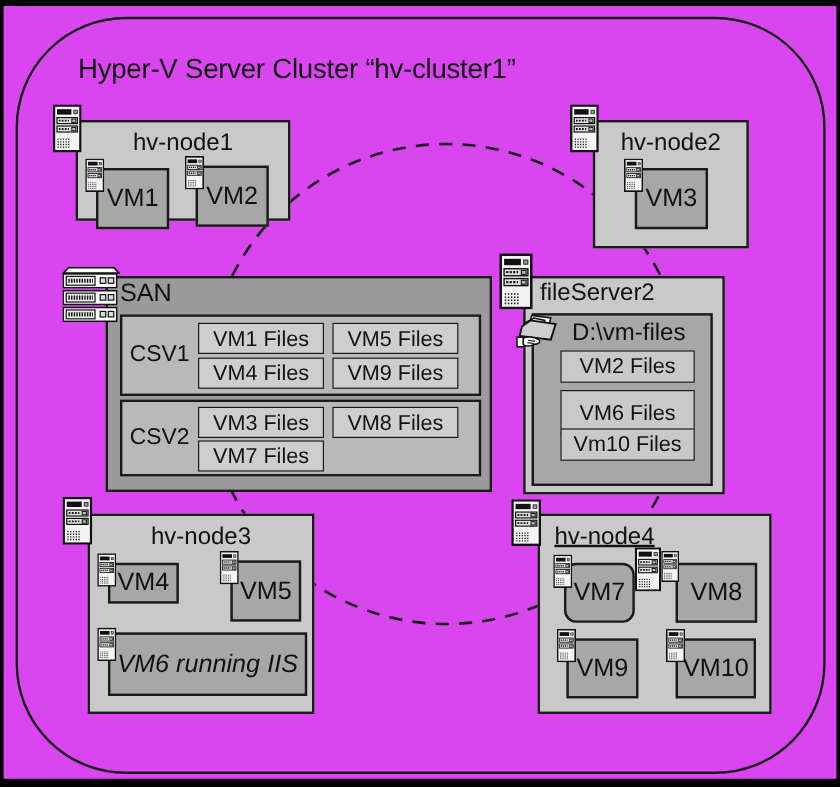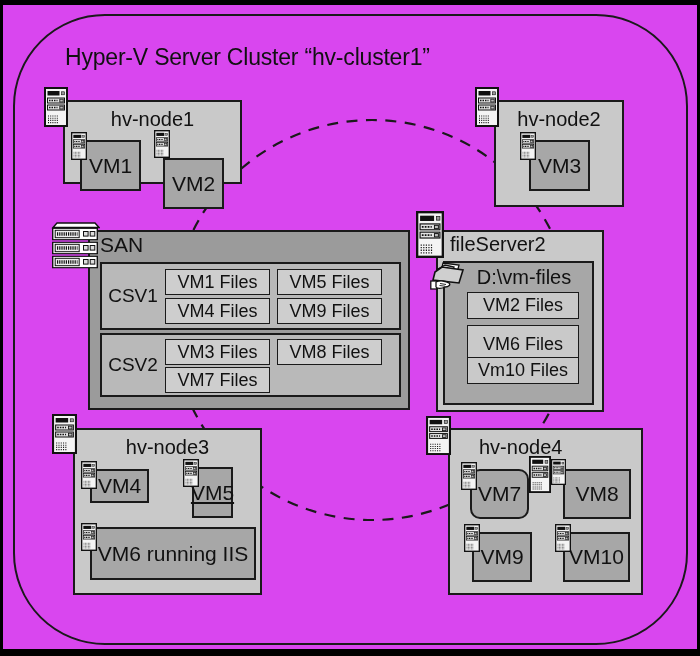--- a/index.html
+++ b/index.html
@@ -6,21 +6,21 @@
   .frame{position:relative;width:700px;height:656px;background:#d946ef;overflow:hidden;
          font-family:"Liberation Sans","DejaVu Sans",sans-serif;color:#111;}
   .bar{position:absolute;background:#000;}
   .boundary{position:absolute;left:13px;top:14px;width:671px;height:627px;
             border:2.5px solid #1a1a1a;border-radius:92px;background:transparent;}
   .title{position:absolute;left:65px;top:44px;font-size:23px;letter-spacing:-0.2px;white-space:nowrap;}
   .abs{position:absolute;box-sizing:border-box;}
   .box{border:2px solid #1a1a1a;}
   .node{background:#c9c9c9;z-index:2;}
   .node-label{position:absolute;top:6px;left:0;right:0;text-align:center;font-size:20px;}
-  .node-label.leftish{text-align:left;padding-left:29px;}
+  .node-label.leftish{text-align:left;padding-left:12px;text-decoration:underline;}
   .vm{background:#a7a7a7;z-index:3;display:flex;align-items:center;justify-content:center;
       font-size:21px;}
   .sanbox{background:#9b9b9b;z-index:2;}
   .san-label{position:absolute;left:100px;top:233px;font-size:21px;z-index:3;}
   .csv{background:#b9b9b9;z-index:3;}
   .csv-label{z-index:4;display:flex;align-items:center;justify-content:center;font-size:19px;}
   .filebox{background:#cecece;border:1.5px solid #1a1a1a;z-index:4;display:flex;align-items:center;
            justify-content:center;font-size:18px;white-space:nowrap;}
   .fs-outer{background:#c9c9c9;z-index:2;}
   .fs-label{position:absolute;left:450px;top:233px;font-size:20px;z-index:3;}
@@ -75,21 +75,21 @@
   <div class="bar" style="left:0;top:649px;width:700px;height:7px;"></div>
   <div class="bar" style="left:0;top:0;width:3px;height:656px;"></div>
   <div class="bar" style="left:697px;top:0;width:3px;height:656px;"></div>
 
   <div class="title">Hyper-V Server Cluster “hv-cluster1”</div>
 
   <div class="abs box node" style="left:63px;top:100px;width:179px;height:84px;">
     <div class="node-label">hv-node1</div>
   </div>
   <div class="abs box vm" style="left:80px;top:140px;width:61px;height:51px;">VM1</div>
-  <div class="abs box vm" style="left:163px;top:138px;width:61px;height:51px;margin-top:20px;">VM2</div>
+  <div class="abs box vm" style="left:163px;top:138px;width:61px;height:51px;">VM2</div>
 
   <div class="abs box node" style="left:494px;top:100px;width:130px;height:107px;">
     <div class="node-label">hv-node2</div>
   </div>
   <div class="abs box vm" style="left:529px;top:140px;width:61px;height:51px;">VM3</div>
 
   <div class="abs box sanbox" style="left:88px;top:230px;width:322px;height:180px;"></div>
   <div class="san-label">SAN</div>
   <div class="abs box csv" style="left:100px;top:262px;width:301px;height:68px;"></div>
   <div class="abs csv-label" style="left:102px;top:262px;width:62px;height:68px;">CSV1</div>
@@ -108,22 +108,22 @@
   <div class="abs box fs-inner" style="left:443px;top:261px;width:151px;height:144px;"></div>
   <div class="share-label">D:\vm-files</div>
   <div class="abs filebox" style="left:467px;top:292px;width:112px;height:27px;background:#c9c9c9;">VM2 Files</div>
   <div class="abs filebox" style="left:467px;top:325px;width:112px;height:38px;background:#c9c9c9;">VM6 Files</div>
   <div class="abs filebox" style="left:467px;top:357px;width:112px;height:27px;background:#c9c9c9;">Vm10 Files</div>
 
   <div class="abs box node" style="left:73px;top:428px;width:189px;height:167px;">
     <div class="node-label">hv-node3</div>
   </div>
   <div class="abs box vm" style="left:90px;top:469px;width:59px;height:34px;">VM4</div>
-  <div class="abs box vm" style="left:192px;top:467px;width:41px;height:51px;text-decoration:underline;">VM5</div>
-  <div class="abs box vm" style="left:90px;top:527px;width:166px;height:53px;">VM6 running IIS</div>
+  <div class="abs box vm" style="left:192px;top:467px;width:59px;height:51px;">VM5</div>
+  <div class="abs box vm" style="left:90px;top:527px;width:166px;height:53px;font-style:italic;">VM6 running IIS</div>
 
   <div class="abs box node" style="left:448px;top:428px;width:195px;height:167px;">
     <div class="node-label leftish">hv-node4</div>
   </div>
   <div class="abs box vm" style="left:470px;top:469px;width:59px;height:50px;border-radius:10px;">VM7</div>
   <div class="abs box vm" style="left:563px;top:469px;width:68px;height:50px;">VM8</div>
   <div class="abs box vm" style="left:472px;top:532px;width:60px;height:50px;">VM9</div>
   <div class="abs box vm" style="left:563px;top:532px;width:67px;height:50px;">VM10</div>
 
   <svg class="icon" style="left:44px;top:87px;" width="24" height="40" viewBox="0 0 24 40" preserveAspectRatio="none">

